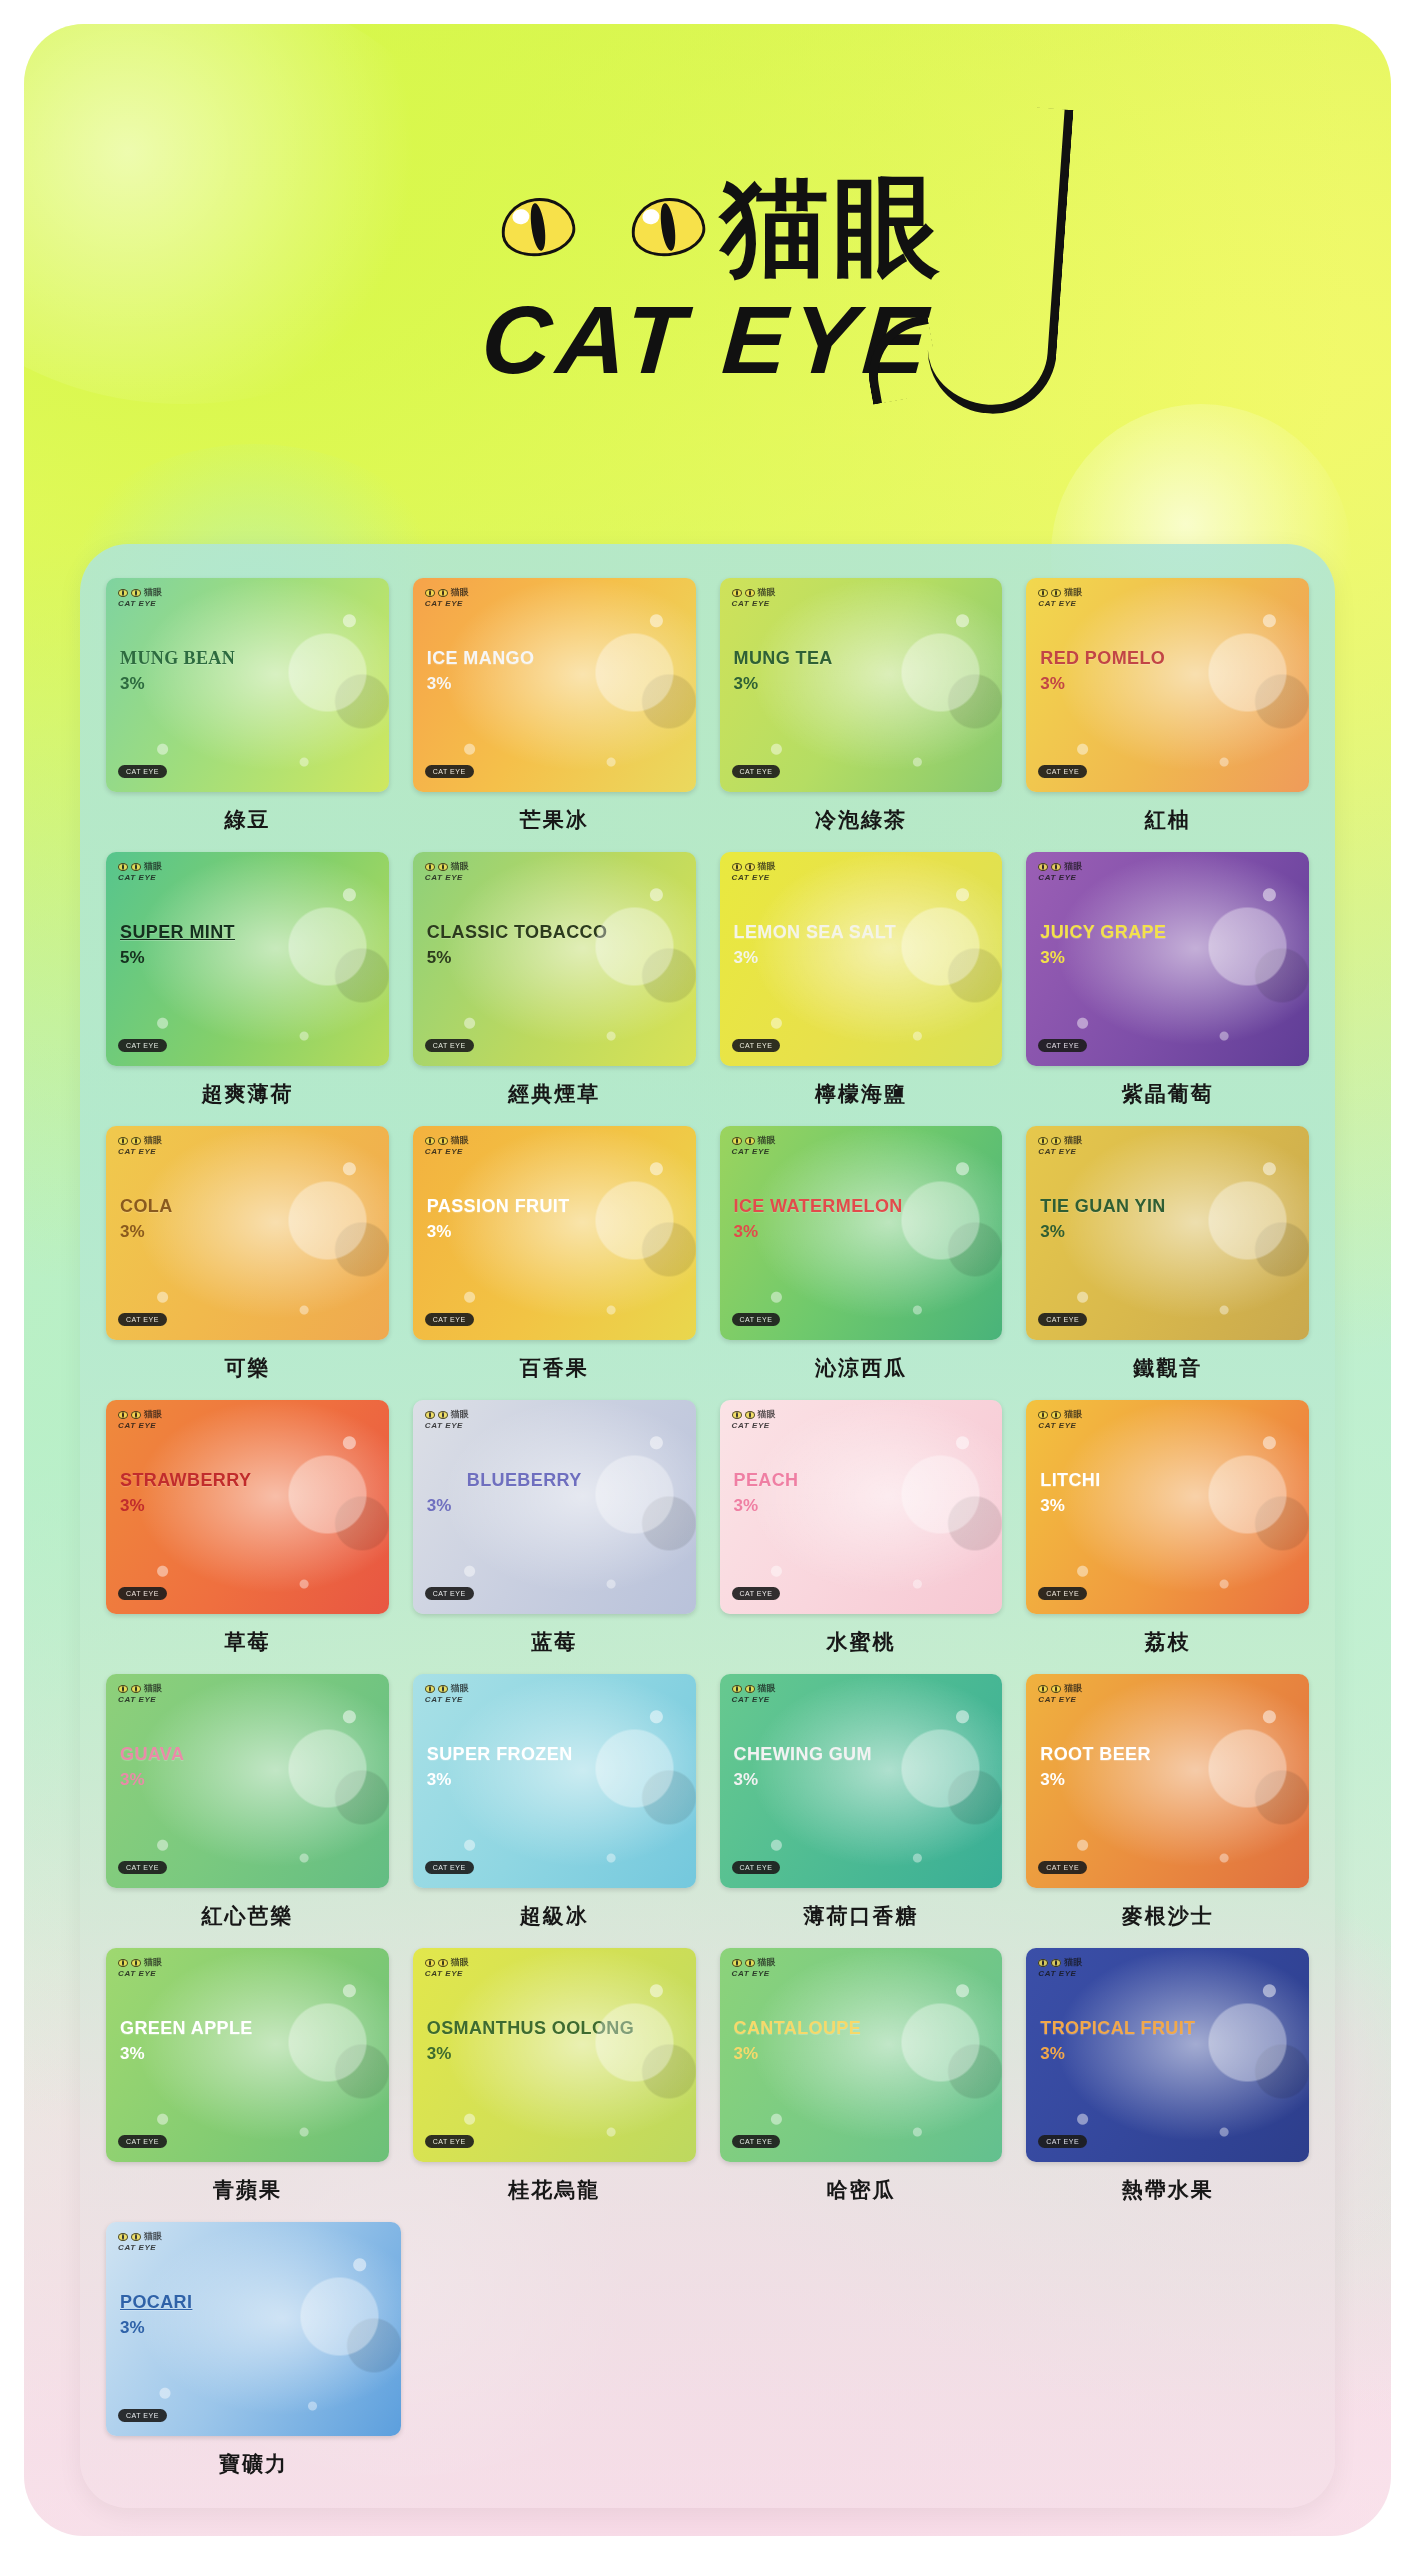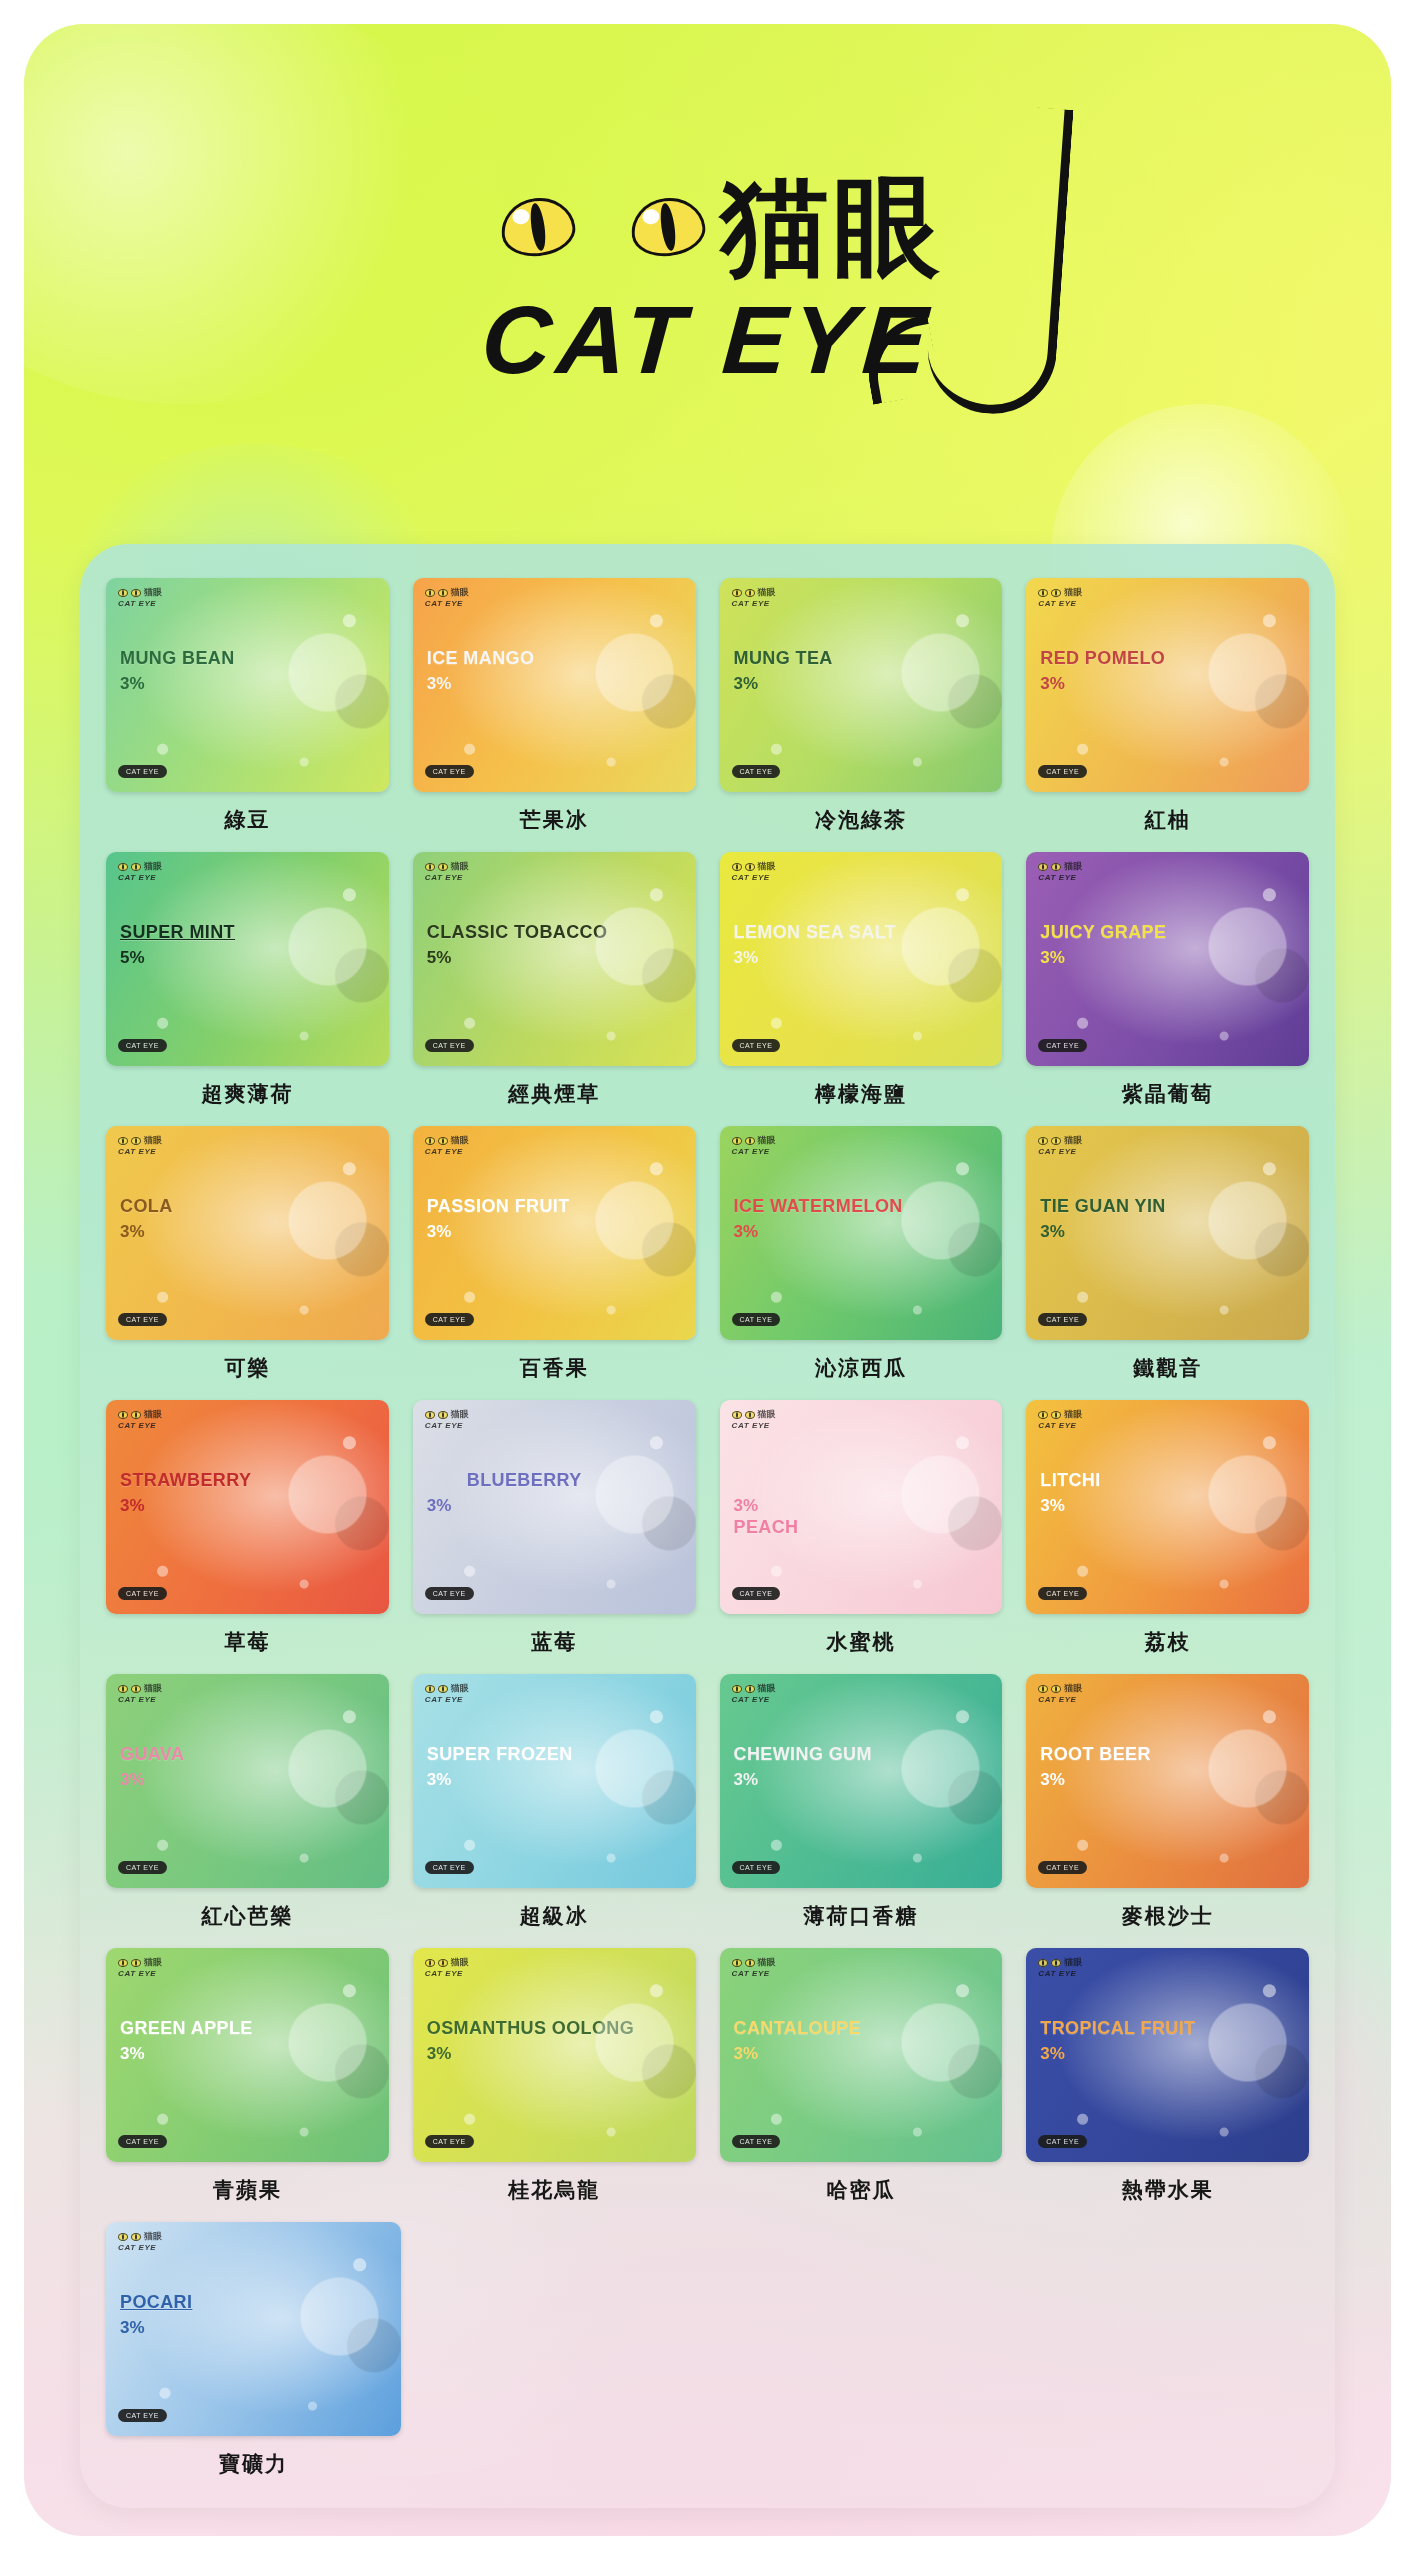--- a/index.html
+++ b/index.html
@@ -339,21 +339,21 @@
       <div class="grid" id="flavor-grid">
           <div class="flavor">
             <div class="card" style="background: linear-gradient(120deg, rgb(127, 211, 160) 0%, rgb(159, 221, 125) 45%, rgb(207, 232, 95) 100%);">
               <div class="splash"></div>
               <div class="mini-logo">
                 <span class="mini-eye"></span>
                 <span class="mini-eye"></span>
                 <span class="mini-cn">猫眼</span>
               </div>
               <div class="mini-en">CAT EYE</div>
-              <div class="en-name" style="color: rgb(45, 107, 63);">MUNG BEAN</div>
+              <div class="en-name" style="color: rgb(45, 107, 63); font-family: Liberation Serif, serif;">MUNG BEAN</div>
               <div class="pct" style="color: rgb(45, 107, 63);">3%</div>
               <div class="badge">CAT EYE</div>
               <div class="art" style="background: radial-gradient(circle at 55% 45%, rgba(255, 255, 255, 0.35) 0px, rgba(255, 255, 255, 0.35) 38px, rgba(255, 255, 255, 0) 40px), radial-gradient(circle at 78% 62%, rgba(0, 0, 0, 0.1) 0px, rgba(0, 0, 0, 0.1) 26px, rgba(0, 0, 0, 0) 28px);"></div>
             </div>
             <div class="cn-label">綠豆</div>
           </div>
           <div class="flavor">
             <div class="card" style="background: linear-gradient(120deg, rgb(246, 163, 74) 0%, rgb(245, 192, 74) 50%, rgb(234, 217, 94) 100%);">
               <div class="splash"></div>
               <div class="mini-logo">
@@ -563,21 +563,21 @@
           </div>
           <div class="flavor">
             <div class="card" style="background: linear-gradient(120deg, rgb(251, 227, 230) 0%, rgb(249, 214, 221) 50%, rgb(246, 199, 210) 100%);">
               <div class="splash"></div>
               <div class="mini-logo">
                 <span class="mini-eye"></span>
                 <span class="mini-eye"></span>
                 <span class="mini-cn">猫眼</span>
               </div>
               <div class="mini-en">CAT EYE</div>
-              <div class="en-name" style="color: rgb(239, 127, 163); margin-top: 47px;">PEACH</div>
+              <div class="en-name" style="color: rgb(239, 127, 163);">PEACH</div>
               <div class="pct" style="color: rgb(239, 127, 163);">3%</div>
               <div class="badge">CAT EYE</div>
               <div class="art" style="background: radial-gradient(circle at 55% 45%, rgba(255, 255, 255, 0.35) 0px, rgba(255, 255, 255, 0.35) 38px, rgba(255, 255, 255, 0) 40px), radial-gradient(circle at 78% 62%, rgba(0, 0, 0, 0.1) 0px, rgba(0, 0, 0, 0.1) 26px, rgba(0, 0, 0, 0) 28px);"></div>
             </div>
             <div class="cn-label">水蜜桃</div>
           </div>
           <div class="flavor">
             <div class="card" style="background: linear-gradient(120deg, rgb(243, 194, 63) 0%, rgb(240, 154, 63) 55%, rgb(234, 111, 63) 100%);">
               <div class="splash"></div>
               <div class="mini-logo">

